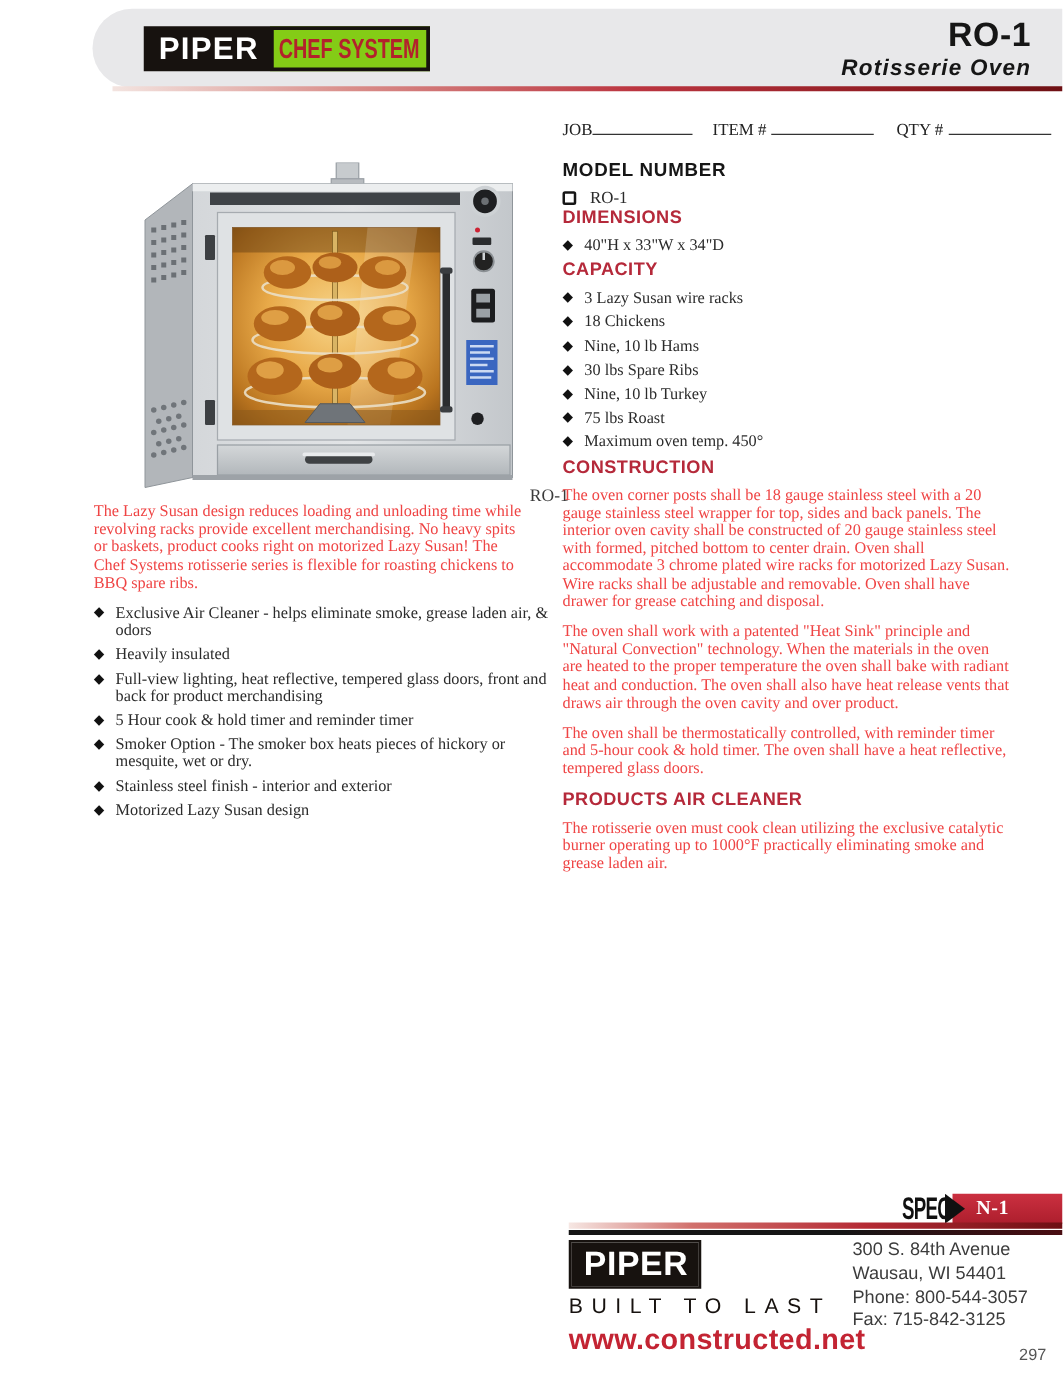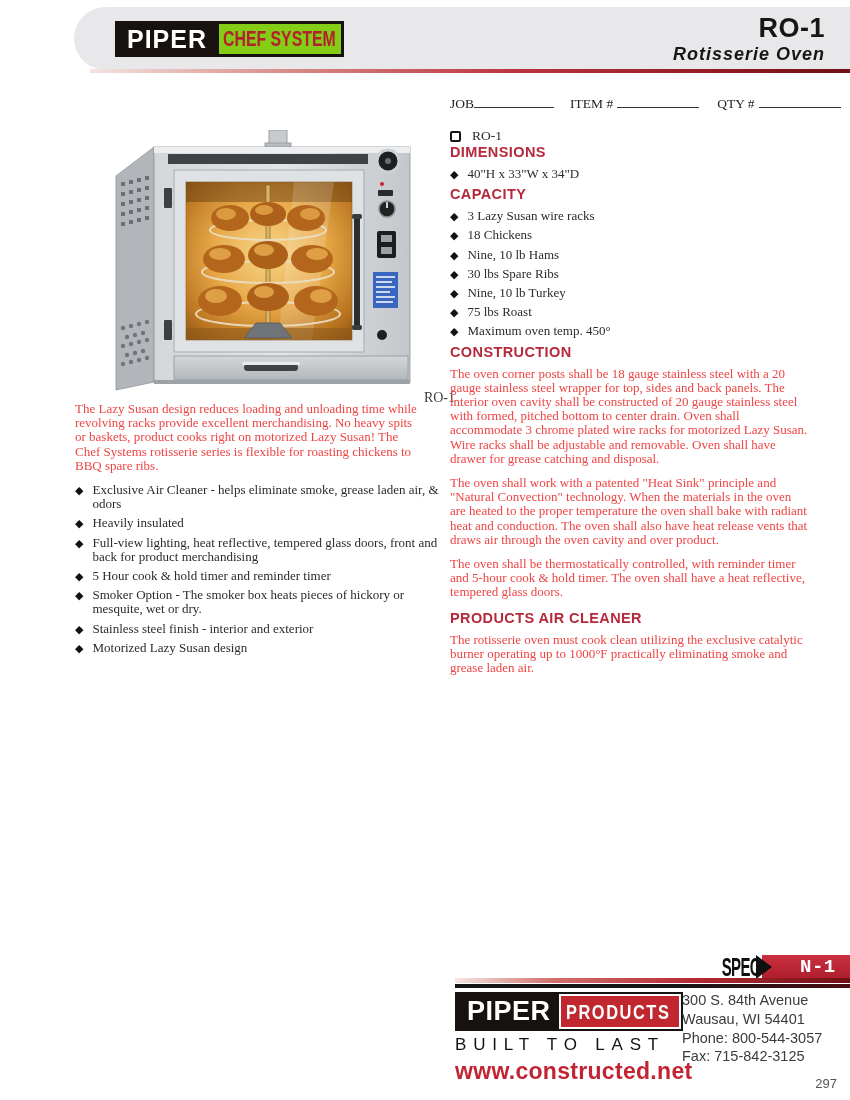--- a/index.html
+++ b/index.html
@@ -63,22 +63,22 @@
   .mt-feat { margin-top:27px; }
 
   
   .spec-tab { position:absolute; top:955px; right:0; height:24px; display:flex; align-items:center; }
   .spec-word { font-family:"Liberation Sans",sans-serif; font-weight:bold; font-size:25px; color:#101010;
                transform:scaleX(0.6); transform-origin:right center; letter-spacing:-1px; line-height:24px; }
   .spec-band { position:relative; width:88px; height:24px; margin-left:2px;
                background:linear-gradient(to bottom,#cb3040,#ad1e2d); display:flex; align-items:center; }
   .spec-arrow { position:absolute; left:-6px; top:0; width:16px; height:24px; background:#101010;
                 clip-path:polygon(0 0, 100% 50%, 0 100%); }
-  .spec-code { color:#ffffff; font-family:Liberation Mono, monospace; font-weight:bold; font-size:19px;
-               letter-spacing:0.5px; margin-left:38px; }
+  .spec-code { color:#ffffff; font-family:Liberation Serif, serif; font-weight:bold; font-size:16px;
+               letter-spacing:0.5px; margin-left:19px; }
   .footer-redline  { position:absolute; top:978px; left:455px; right:0; height:5px;
                      background:linear-gradient(to right,#f6e7e3,#d1706c 25%,#b52a34 60%,#6e1014 100%); }
   .footer-darkline { position:absolute; top:984px; left:455px; right:0; height:4px;
                      background:linear-gradient(to right,#151515 55%,#4a0d12 100%); }
 
   .footer-logo { position:absolute; left:455px; top:992px; width:224px; font-family:"Liberation Sans",sans-serif; }
   .fl-boxes { display:flex; height:39px; border:2px solid #17120f; width:fit-content; }
   .fp-piper { background:#17120f; color:#fff; font-weight:bold; font-size:27px; letter-spacing:0.5px;
               display:flex; align-items:center; padding:0 8px 0 10px; }
   .fp-products { background:#c1272f; border:2px solid #ffffff; display:flex; align-items:center;
@@ -295,20 +295,21 @@
   </ul>
 </div>
 
 <div class="col-right">
 
   <div class="order-line">
     <span>JOB</span><span class="blank b1"></span><span>ITEM #</span><span class="blank b2"></span><span>QTY #</span><span class="blank b3"></span>
   </div>
 
   <div class="model-number">
+    <h3 class="blk">MODEL NUMBER</h3>
     <div class="mn-option">
       <span class="checkbox"></span>
       <span>RO-1</span>
     </div>
   </div>
 
   <h4 class="sec mt-dim">DIMENSIONS</h4>
   <ul class="diamond">
     <li>
         <span class="blt">◆</span>
@@ -363,23 +364,20 @@
     <span class="spec-arrow"></span>
     <span class="spec-code">N-1</span>
   </span>
 </div>
 <div class="footer-redline"></div>
 <div class="footer-darkline"></div>
 
 <div class="footer-logo">
   <div class="fl-boxes">
     <span class="fp-piper">PIPER</span>
-    <span class="fp-products">
-        <span>PRODUCTS</span>
-      </span>
   </div>
   <div class="tagline">BUILT TO LAST</div>
   <a class="website" href="#">www.constructed.net</a>
 </div>
 
 <div class="address">
   <div>300 S. 84th Avenue</div>
   <div>Wausau, WI  54401</div>
   <div>Phone: 800-544-3057</div>
   <div>Fax: 715-842-3125</div>

